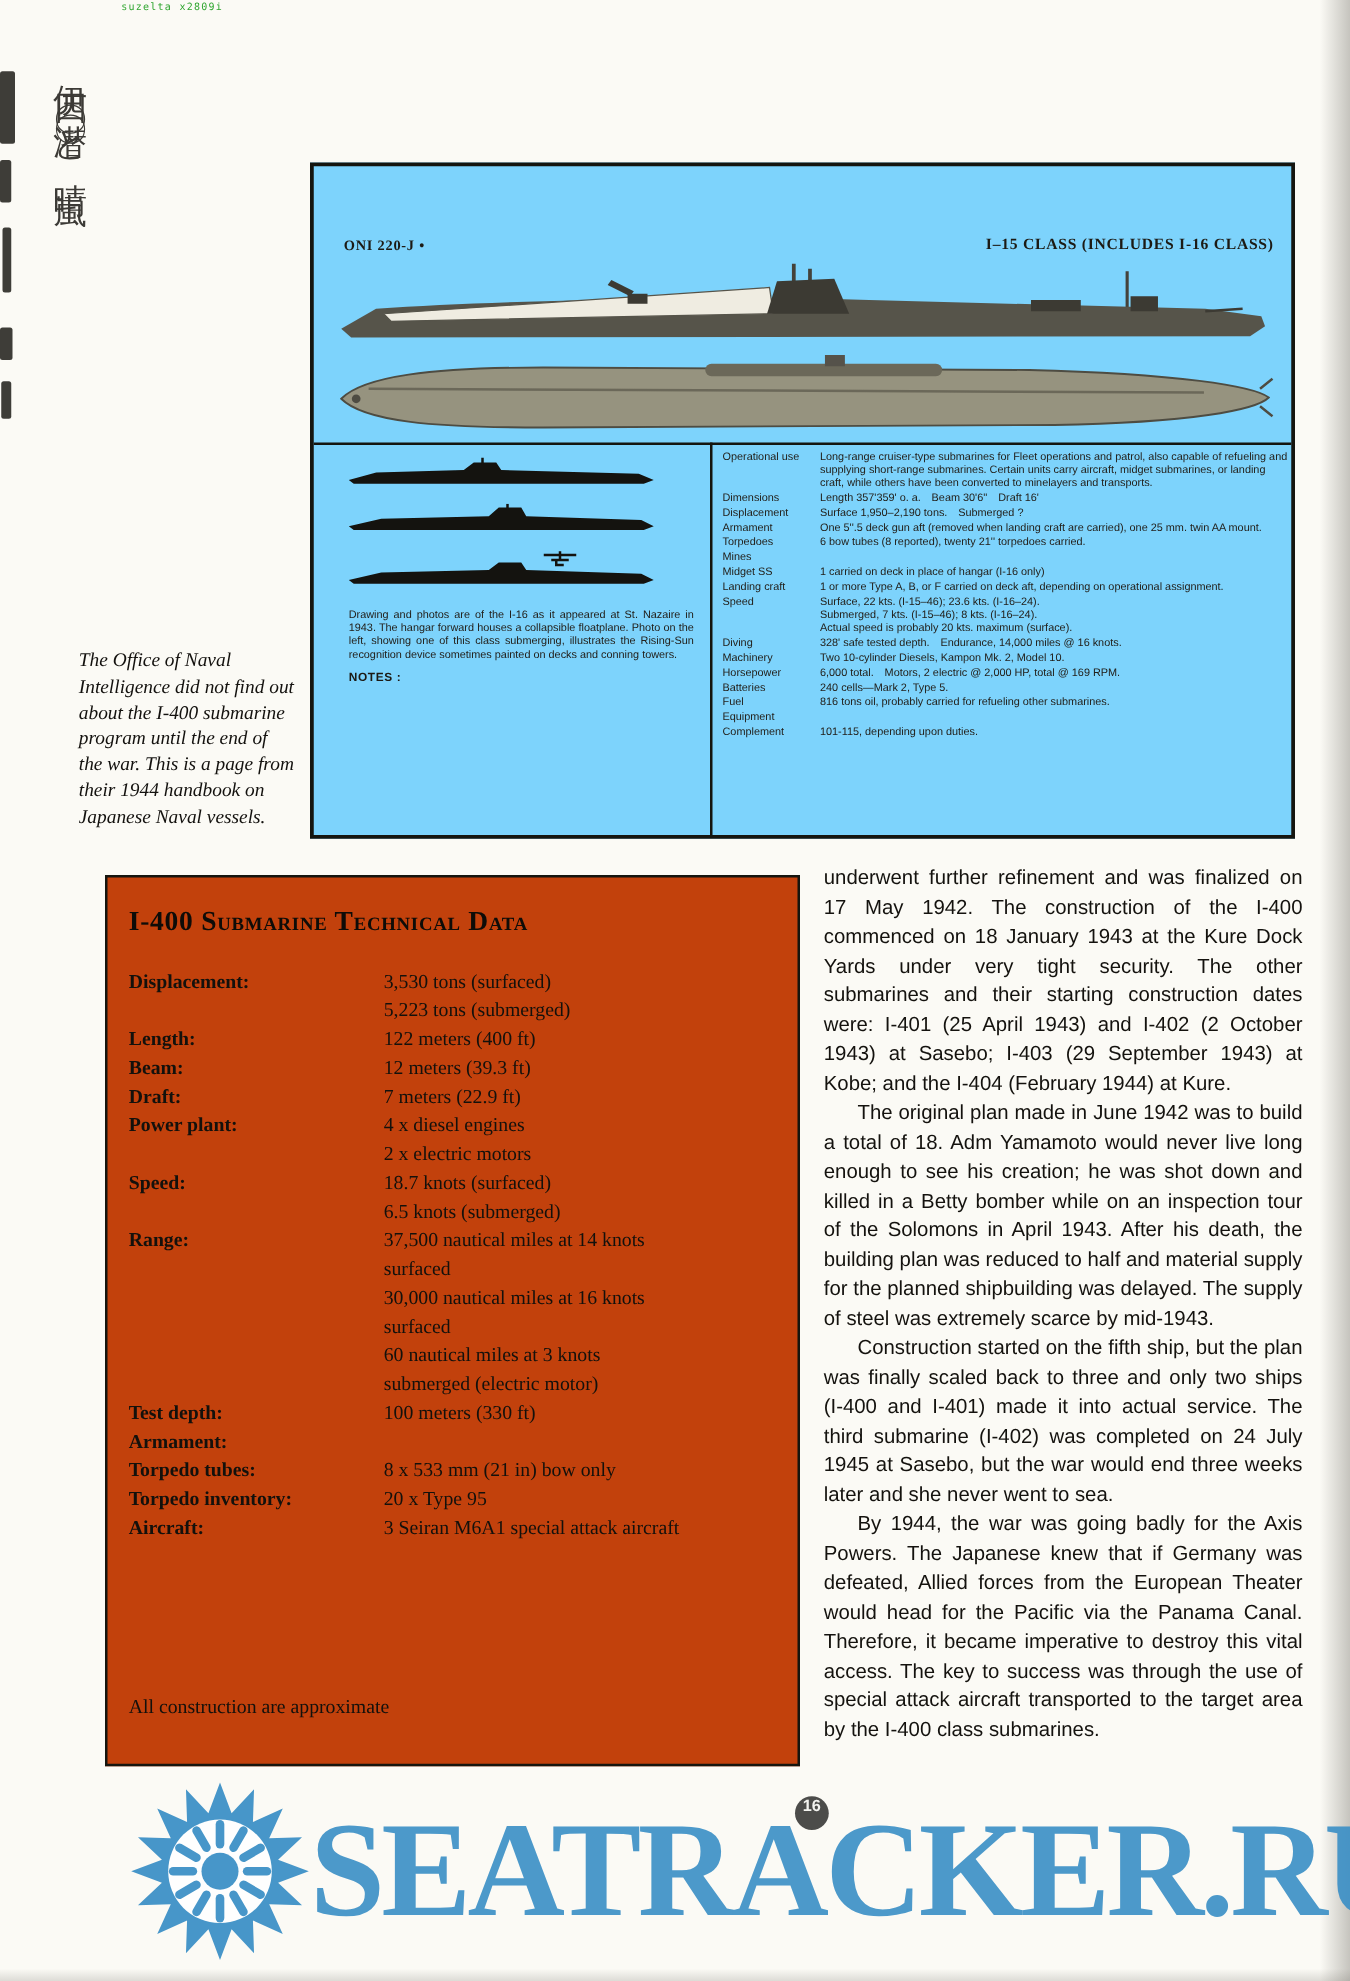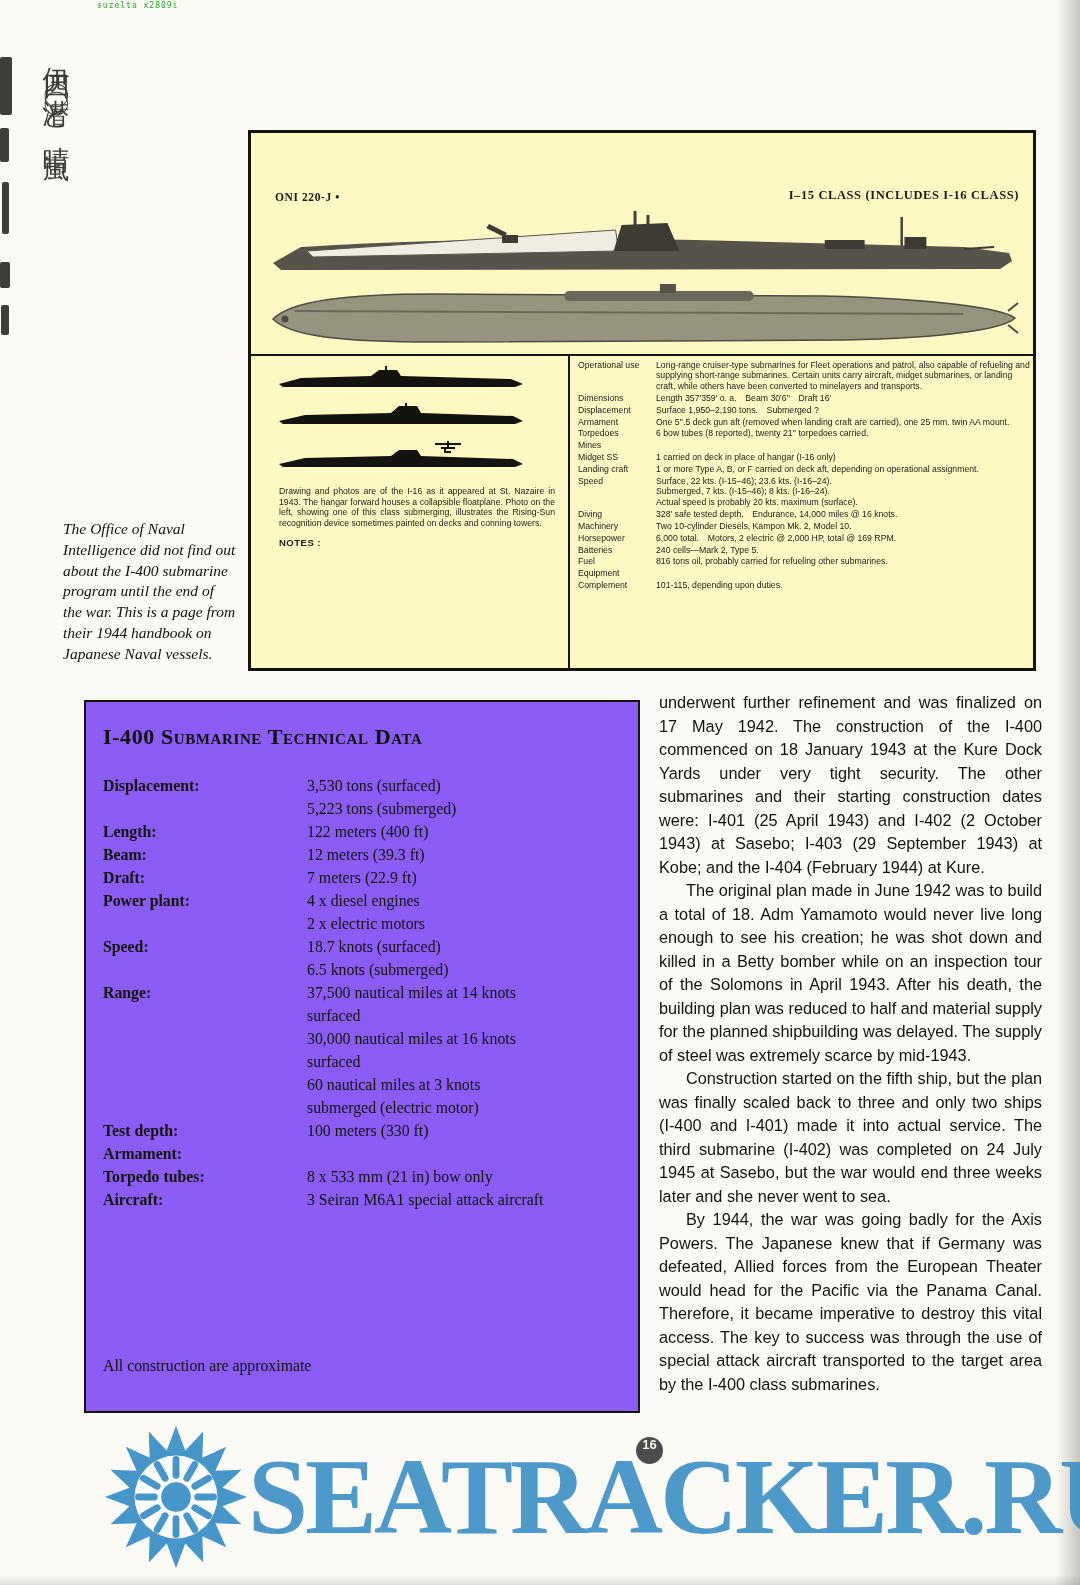--- a/index.html
+++ b/index.html
@@ -9,21 +9,21 @@
     background:linear-gradient(to right,rgba(110,108,100,0),rgba(110,108,100,.38))}
   .bottom-shade{position:absolute;bottom:0;left:0;width:100%;height:10px;
     background:linear-gradient(to bottom,rgba(110,108,100,0),rgba(110,108,100,.22))}
   .scanner-text{position:absolute;left:97px;top:1px;font-family:"DejaVu Sans Mono",monospace;
     font-size:8px;color:#2fa52f;letter-spacing:1px}
   .edge-mark{position:absolute;background:#23221e;opacity:.88;border-radius:2px}
   .spine{position:absolute;left:38px;top:46px;writing-mode:vertical-rl;text-orientation:upright;
     font-size:27px;letter-spacing:8px;color:#3c3a36;font-family:"Liberation Serif",serif}
 
   
-  .oni{position:absolute;left:248px;top:130px;width:788px;height:541px;border:3px solid #15150f;background:#fef9c3}
+  .oni{position:absolute;left:248px;top:130px;width:788px;height:541px;border:3px solid #15150f;background:#7dd3fc}
   .oni-header-left{position:absolute;left:24px;top:58px;font-size:11.5px;font-weight:bold;letter-spacing:.6px;color:#1c1a14}
   .oni-header-right{position:absolute;right:14px;top:55px;font-size:12.5px;font-weight:bold;letter-spacing:.6px;color:#1c1a14}
   .oni-draw1{position:absolute;left:16px;top:72px;width:752px;height:82px}
   .oni-draw2{position:absolute;left:14px;top:150px;width:758px;height:70px}
   .oni-hdiv{position:absolute;left:0;top:221px;width:100%;height:2px;background:#15150f}
   .oni-vdiv{position:absolute;left:317px;top:221px;width:2px;bottom:0;background:#15150f}
   .oni-left{position:absolute;left:14px;top:230px;width:298px}
   .sil{display:block;margin:3px 0 13px 10px}
   .oni-caption{font-family:"Liberation Sans",sans-serif;font-size:8.7px;line-height:10.6px;
     text-align:justify;color:#23211c;padding:3px 8px 0 14px}
@@ -33,21 +33,21 @@
     font-size:8.7px;line-height:10.4px;color:#23211c}
   .oni-row{display:flex;margin-bottom:1.5px}
   .oni-label{width:78px;flex:none}
   .oni-value{flex:1;white-space:pre-line}
 
   
   .margin-note{position:absolute;left:63px;top:519px;width:173px;font-style:italic;
     font-size:15.5px;line-height:20.8px;color:#13110e}
 
   
-  .tech{position:absolute;left:84px;top:700px;width:556px;height:713px;border:2.5px solid #15150f;background:#8b5cf6}
+  .tech{position:absolute;left:84px;top:700px;width:556px;height:713px;border:2.5px solid #15150f;background:#c2410c}
   .tech-title{position:absolute;left:17px;top:22px;font-variant:small-caps;font-weight:bold;
     font-size:22px;letter-spacing:.6px;color:#0e0c08}
   .tech-rows{position:absolute;left:17px;top:72px;right:8px;font-size:15.8px;line-height:23px;color:#13110c}
   .tech-row{display:flex}
   .tech-label{width:204px;flex:none;font-weight:bold}
   .tech-lines{flex:1}
   .tech-foot{position:absolute;left:17px;top:655px;font-size:15.8px;color:#13110c}
 
   
   .article{position:absolute;left:659px;top:691px;width:383px;font-family:"Liberation Sans",sans-serif;
@@ -255,20 +255,26 @@
           <div class="tech-line">100 meters (330 ft)</div>
         </div>
       </div>
       <div class="tech-row">
         <div class="tech-label">Armament:</div>
       </div>
       <div class="tech-row">
         <div class="tech-label">Torpedo tubes:</div>
         <div class="tech-lines">
           <div class="tech-line">8 x 533 mm (21 in) bow only</div>
+        </div>
+      </div>
+      <div class="tech-row">
+        <div class="tech-label">Torpedo inventory:</div>
+        <div class="tech-lines">
+          <div class="tech-line">20 x Type 95</div>
         </div>
       </div>
       <div class="tech-row">
         <div class="tech-label">Aircraft:</div>
         <div class="tech-lines">
           <div class="tech-line">3 Seiran M6A1 special attack aircraft</div>
         </div>
       </div>
     </div>
   <div class="tech-foot">All construction are approximate</div>

